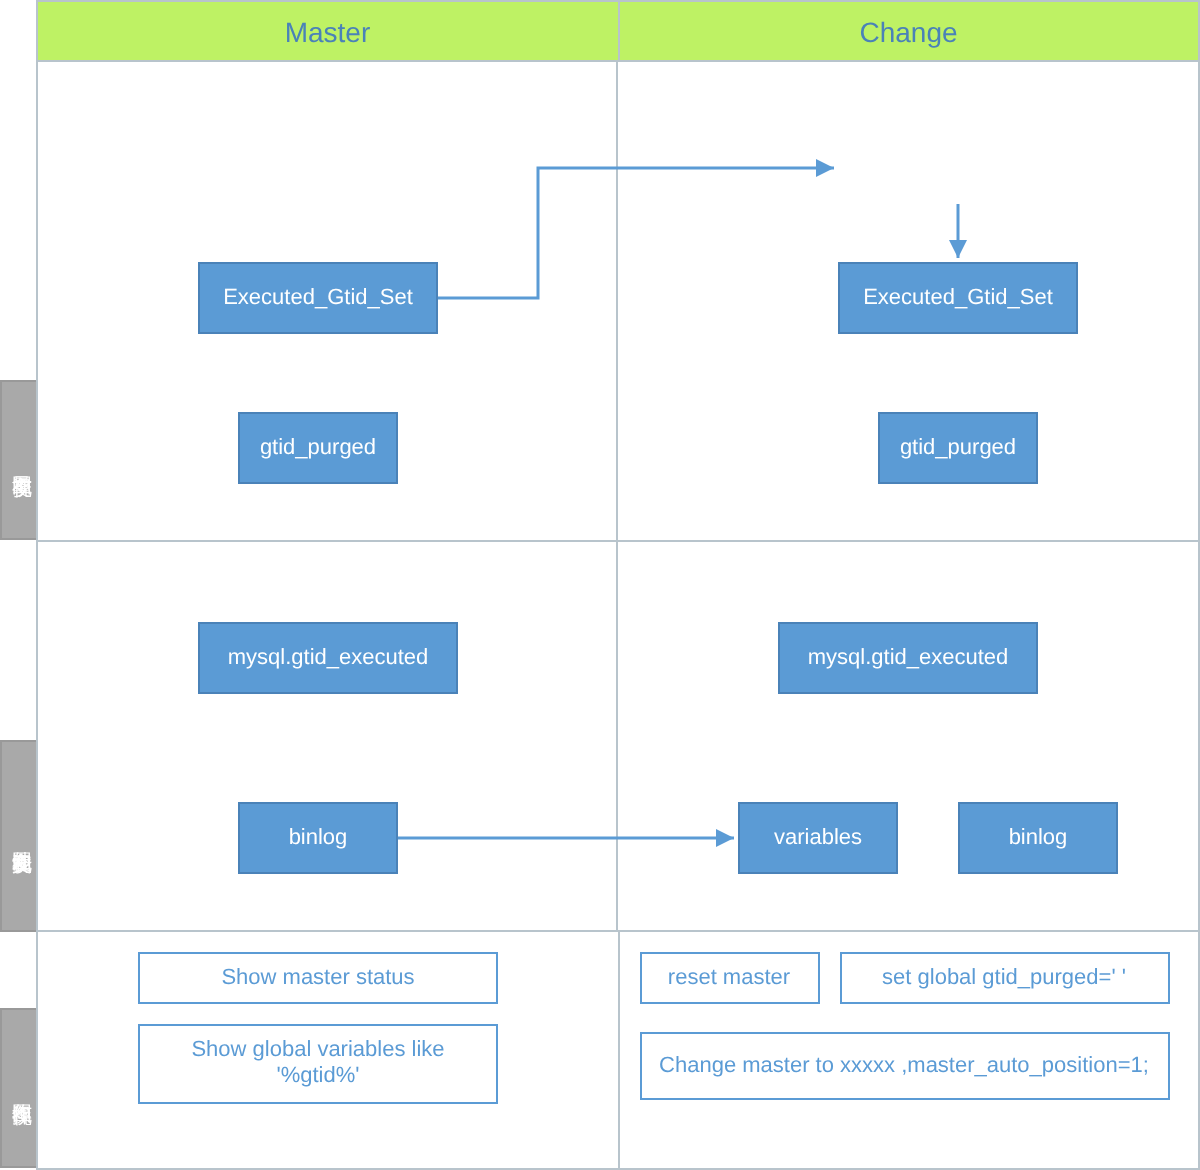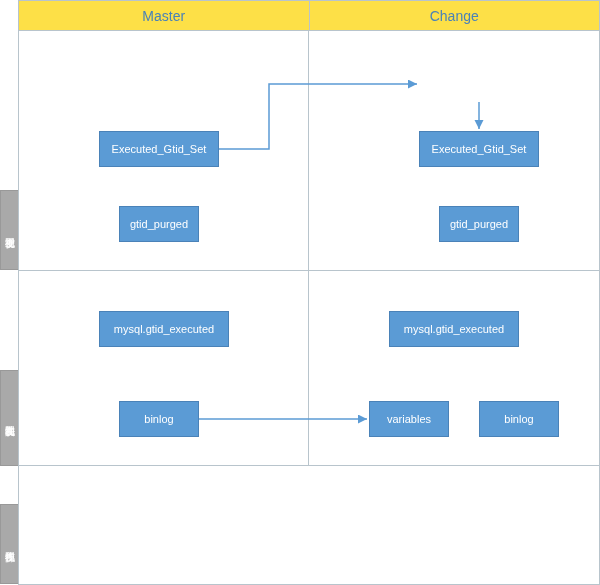--- a/index.html
+++ b/index.html
@@ -18,21 +18,21 @@
     height: 585px;
     border: 1px solid #b8c4cc;
   }
   .header-row {
     display: flex;
     height: 30px;
     border-bottom: 1px solid #b8c4cc;
   }
   .header-cell {
     flex: 1;
-    background: #fde047;
+    background: #bef264;
     display: flex;
     align-items: center;
     justify-content: center;
     color: #4a82b8;
     font-size: 14px;
   }
   .header-cell:first-child { border-right: 1px solid #b8c4cc; }
   .grid {
     display: grid;
     grid-template-columns: 1fr 1fr;
@@ -145,14 +145,25 @@
       </marker>
     </defs>
 
     <path d="M 200 118 L 250 118 L 250 53 L 398 53" stroke="#5b9bd5" stroke-width="1.5" fill="none" marker-end="url(#ah)"></path>
 
     <path d="M 460 71 L 460 98" stroke="#5b9bd5" stroke-width="1.5" fill="none" marker-end="url(#ah)"></path>
 
     <path d="M 180 388 L 348 388" stroke="#5b9bd5" stroke-width="1.5" fill="none" marker-end="url(#ah)"></path>
   </svg>
 
+  <div class="bottom-panel">
+    <div class="bottom-cell">
+      <div class="outline-box" style="left:50px;top:10px;width:180px;height:26px;">Show master status</div>
+      <div class="outline-box" style="left:50px;top:46px;width:180px;height:40px;line-height:1.2;">Show global variables like '%gtid%'</div>
+    </div>
+    <div class="bottom-cell">
+      <div class="outline-box" style="left:10px;top:10px;width:90px;height:26px;">reset master</div>
+      <div class="outline-box" style="left:110px;top:10px;width:165px;height:26px;">set global gtid_purged=' '</div>
+      <div class="outline-box" style="left:10px;top:50px;width:265px;height:34px;">Change master to xxxxx ,master_auto_position=1;</div>
+    </div>
+  </div>
 
 </div>
 
 </body></html>

